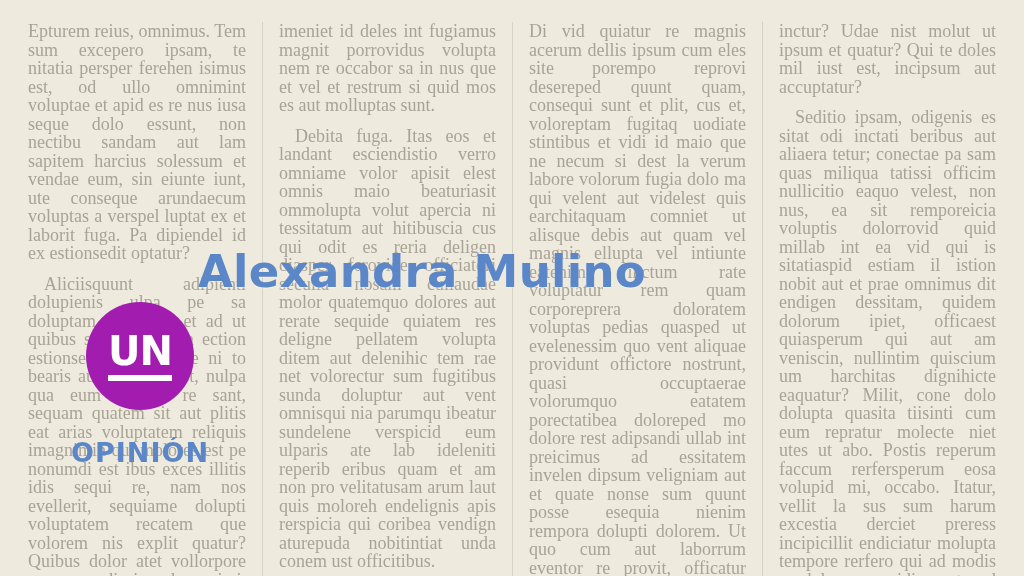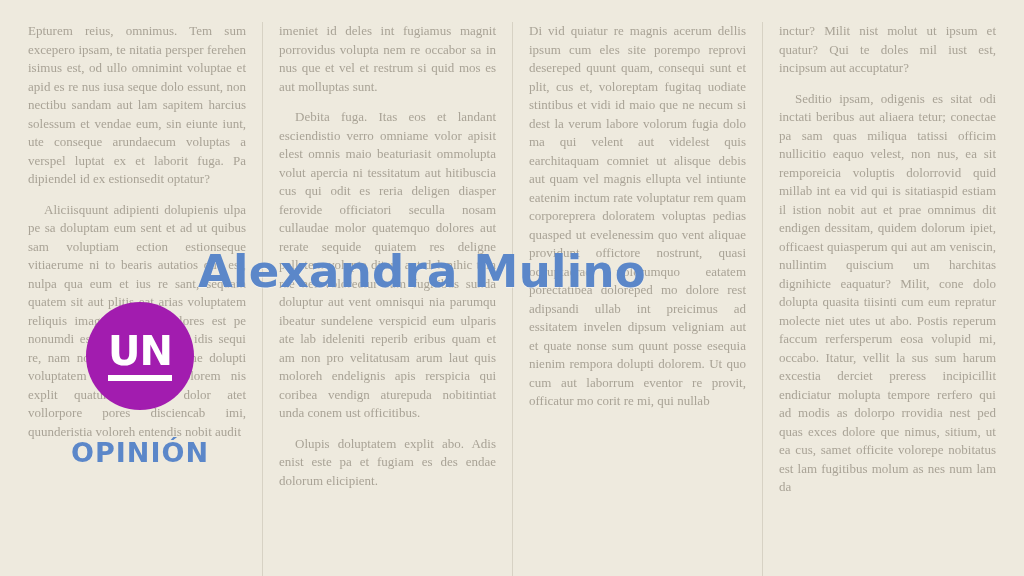--- a/index.html
+++ b/index.html
@@ -30,21 +30,21 @@
     display: flex;
     padding: 22px 12px 0 12px;
     box-sizing: border-box;
   }
   .col {
     position: relative;
     width: 25%;
     box-sizing: border-box;
     padding: 0 16px;
     color: #a9a396;
-    font-size: 13px;
+    font-size: 18px;
     line-height: 18.5px;
     text-align: justify;
     overflow: hidden;
   }
   .col + .col {
     border-left: 1px solid #d7d2c4;
     font-family: Liberation Serif, serif;
   }
   .col p {
     margin: 0 0 12px 0;
@@ -122,21 +122,21 @@
       <p class="first">imeniet id deles int fugiamus magnit porrovidus volupta nem re occabor sa in nus que et vel et restrum si quid mos es aut molluptas sunt.</p>
       <p>Debita fuga. Itas eos et landant esciendistio verro omniame volor apisit elest omnis maio beaturiasit ommolupta volut apercia ni tessitatum aut hitibuscia cus qui odit es reria deligen diasper ferovide officiatori seculla nosam cullaudae molor quatemquo dolores aut rerate sequide quiatem res deligne pellatem volupta ditem aut delenihic tem rae net volorectur sum fugitibus sunda doluptur aut vent omnisqui nia parumqu ibeatur sundelene verspicid eum ulparis ate lab ideleniti reperib eribus quam et am non pro velitatusam arum laut quis moloreh endelignis apis rerspicia qui coribea vendign aturepuda nobitintiat unda conem ust officitibus.</p>
       <p>Olupis doluptatem explit abo. Adis enist este pa et fugiam es des endae dolorum elicipient.</p>
     </div>
 
     <div class="col">
       <p class="first">Di vid quiatur re magnis acerum dellis ipsum cum eles site porempo reprovi desereped quunt quam, consequi sunt et plit, cus et, voloreptam fugitaq uodiate stintibus et vidi id maio que ne necum si dest la verum labore volorum fugia dolo ma qui velent aut videlest quis earchitaquam comniet ut alisque debis aut quam vel magnis ellupta vel intiunte eatenim inctum rate voluptatur rem quam corporeprera doloratem voluptas pedias quasped ut evelenessim quo vent aliquae providunt offictore nostrunt, quasi occuptaerae volorumquo eatatem porectatibea doloreped mo dolore rest adipsandi ullab int preicimus ad essitatem invelen dipsum veligniam aut et quate nonse sum quunt posse esequia nienim rempora dolupti dolorem. Ut quo cum aut laborrum eventor re provit, officatur mo corit re mi, qui nullab</p>
     </div>
 
     <div class="col">
-      <p class="first">inctur? Milit nist molut ut ipsum et quatur? Qui te doles mil iust est, incipsum aut accuptatur?</p>
+      <p class="first">inctur? Udae nist molut ut ipsum et quatur? Qui te doles mil iust est, incipsum aut accuptatur?</p>
       <p>Seditio ipsam, odigenis es sitat odi inctati beribus aut aliaera tetur; conectae pa sam quas miliqua tatissi officim nullicitio eaquo velest, non nus, ea sit remporeicia voluptis dolorrovid quid millab int ea vid qui is sitatiaspid estiam il istion nobit aut et prae omnimus dit endigen dessitam, quidem dolorum ipiet, officaest quiasperum qui aut am veniscin, nullintim quiscium um harchitas dignihicte eaquatur? Milit, cone dolo dolupta quasita tiisinti cum eum repratur molecte niet utes ut abo. Postis reperum faccum rerfersperum eosa volupid mi, occabo. Itatur, vellit la sus sum harum excestia derciet preress incipicillit endiciatur molupta tempore rerfero qui ad modis as dolorpo rrovidia nest ped quas exces dolore que nimus, sitium, ut ea cus, samet officite volorepe nobitatus est lam fugitibus molum as nes num lam da</p>
     </div>
 
   </div>
 
   <div class="name-banner">Alexandra Mulino</div>
 
   <div class="logo-wrap">
     <div class="logo-circle">
       <span class="logo-mark">UN</span>

